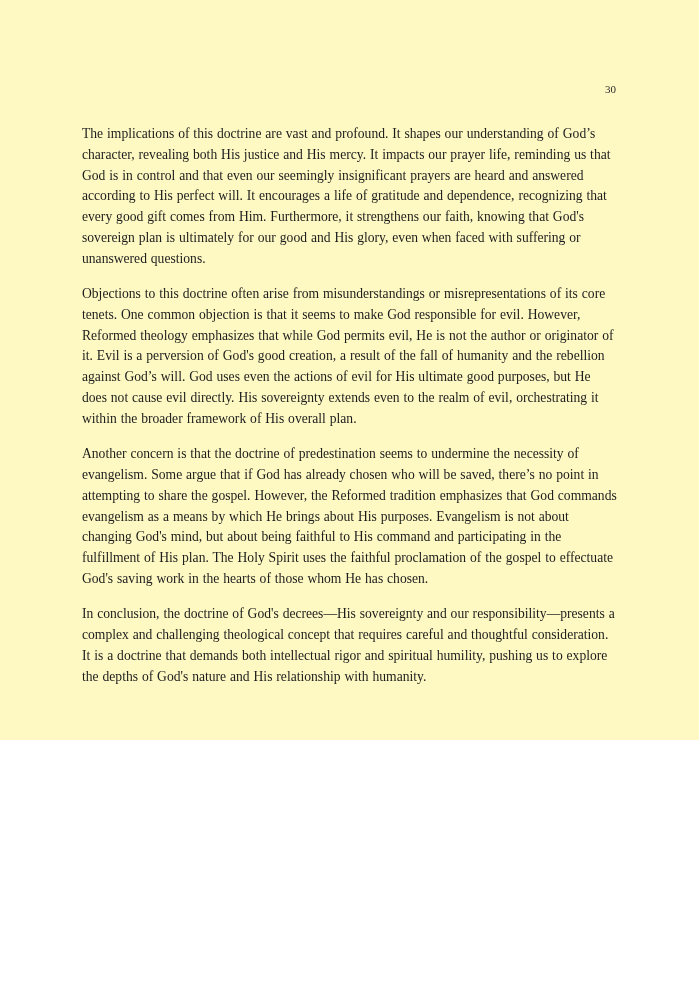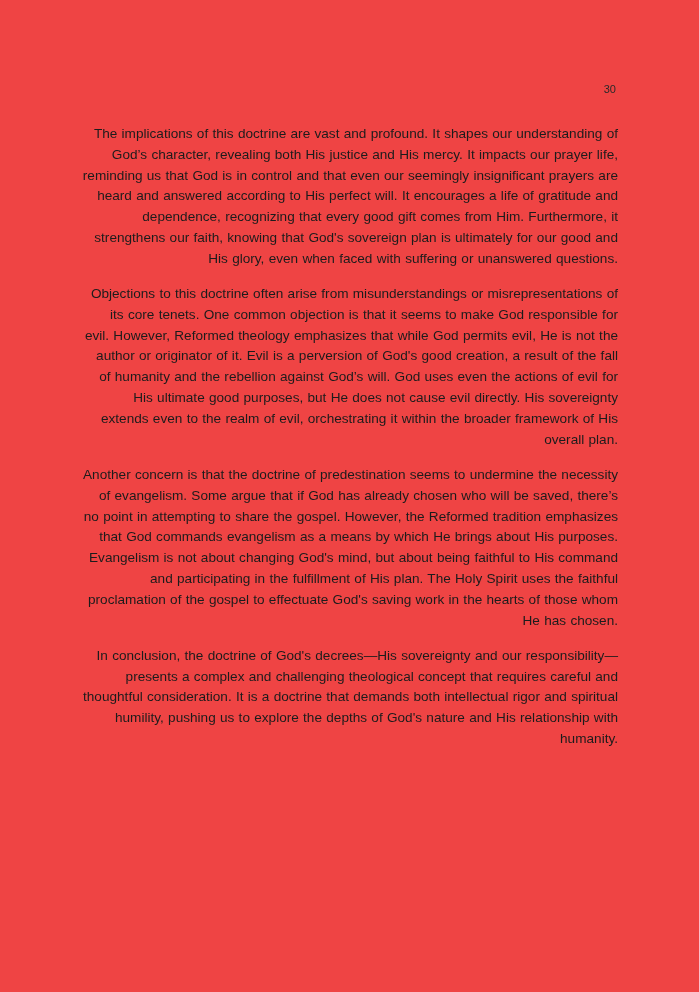--- a/index.html
+++ b/index.html
@@ -3,41 +3,41 @@
 <meta charset="utf-8">
 <style>
   html, body {
     margin: 0;
     padding: 0;
     background: #ffffff;
   }
   .page {
     position: relative;
     width: 699px;
-    height: 992px;
-    background: #ef4444;
-    font-family: Liberation Sans, sans-serif;
+    height: 740px;
+    background: #fef9c3;
+    font-family: Liberation Serif, serif;
     color: #1c1c1c;
     overflow: hidden;
     box-sizing: border-box;
   }
   .page-number {
     position: absolute;
     top: 83px;
     right: 83px;
     font-size: 11px;
     color: #2a2a2a;
     text-align: right;
   }
   .content {
     position: absolute;
     top: 124px;
     left: 82px;
     width: 536px;
-    text-align: right;
+    text-align: left;
   }
   .para {
     margin: 0 0 14.5px 0;
     font-size: 13.6px;
     line-height: 20.8px;
     letter-spacing: 0px;
     word-spacing: 0.5px;
   }
 </style>
 </head>

